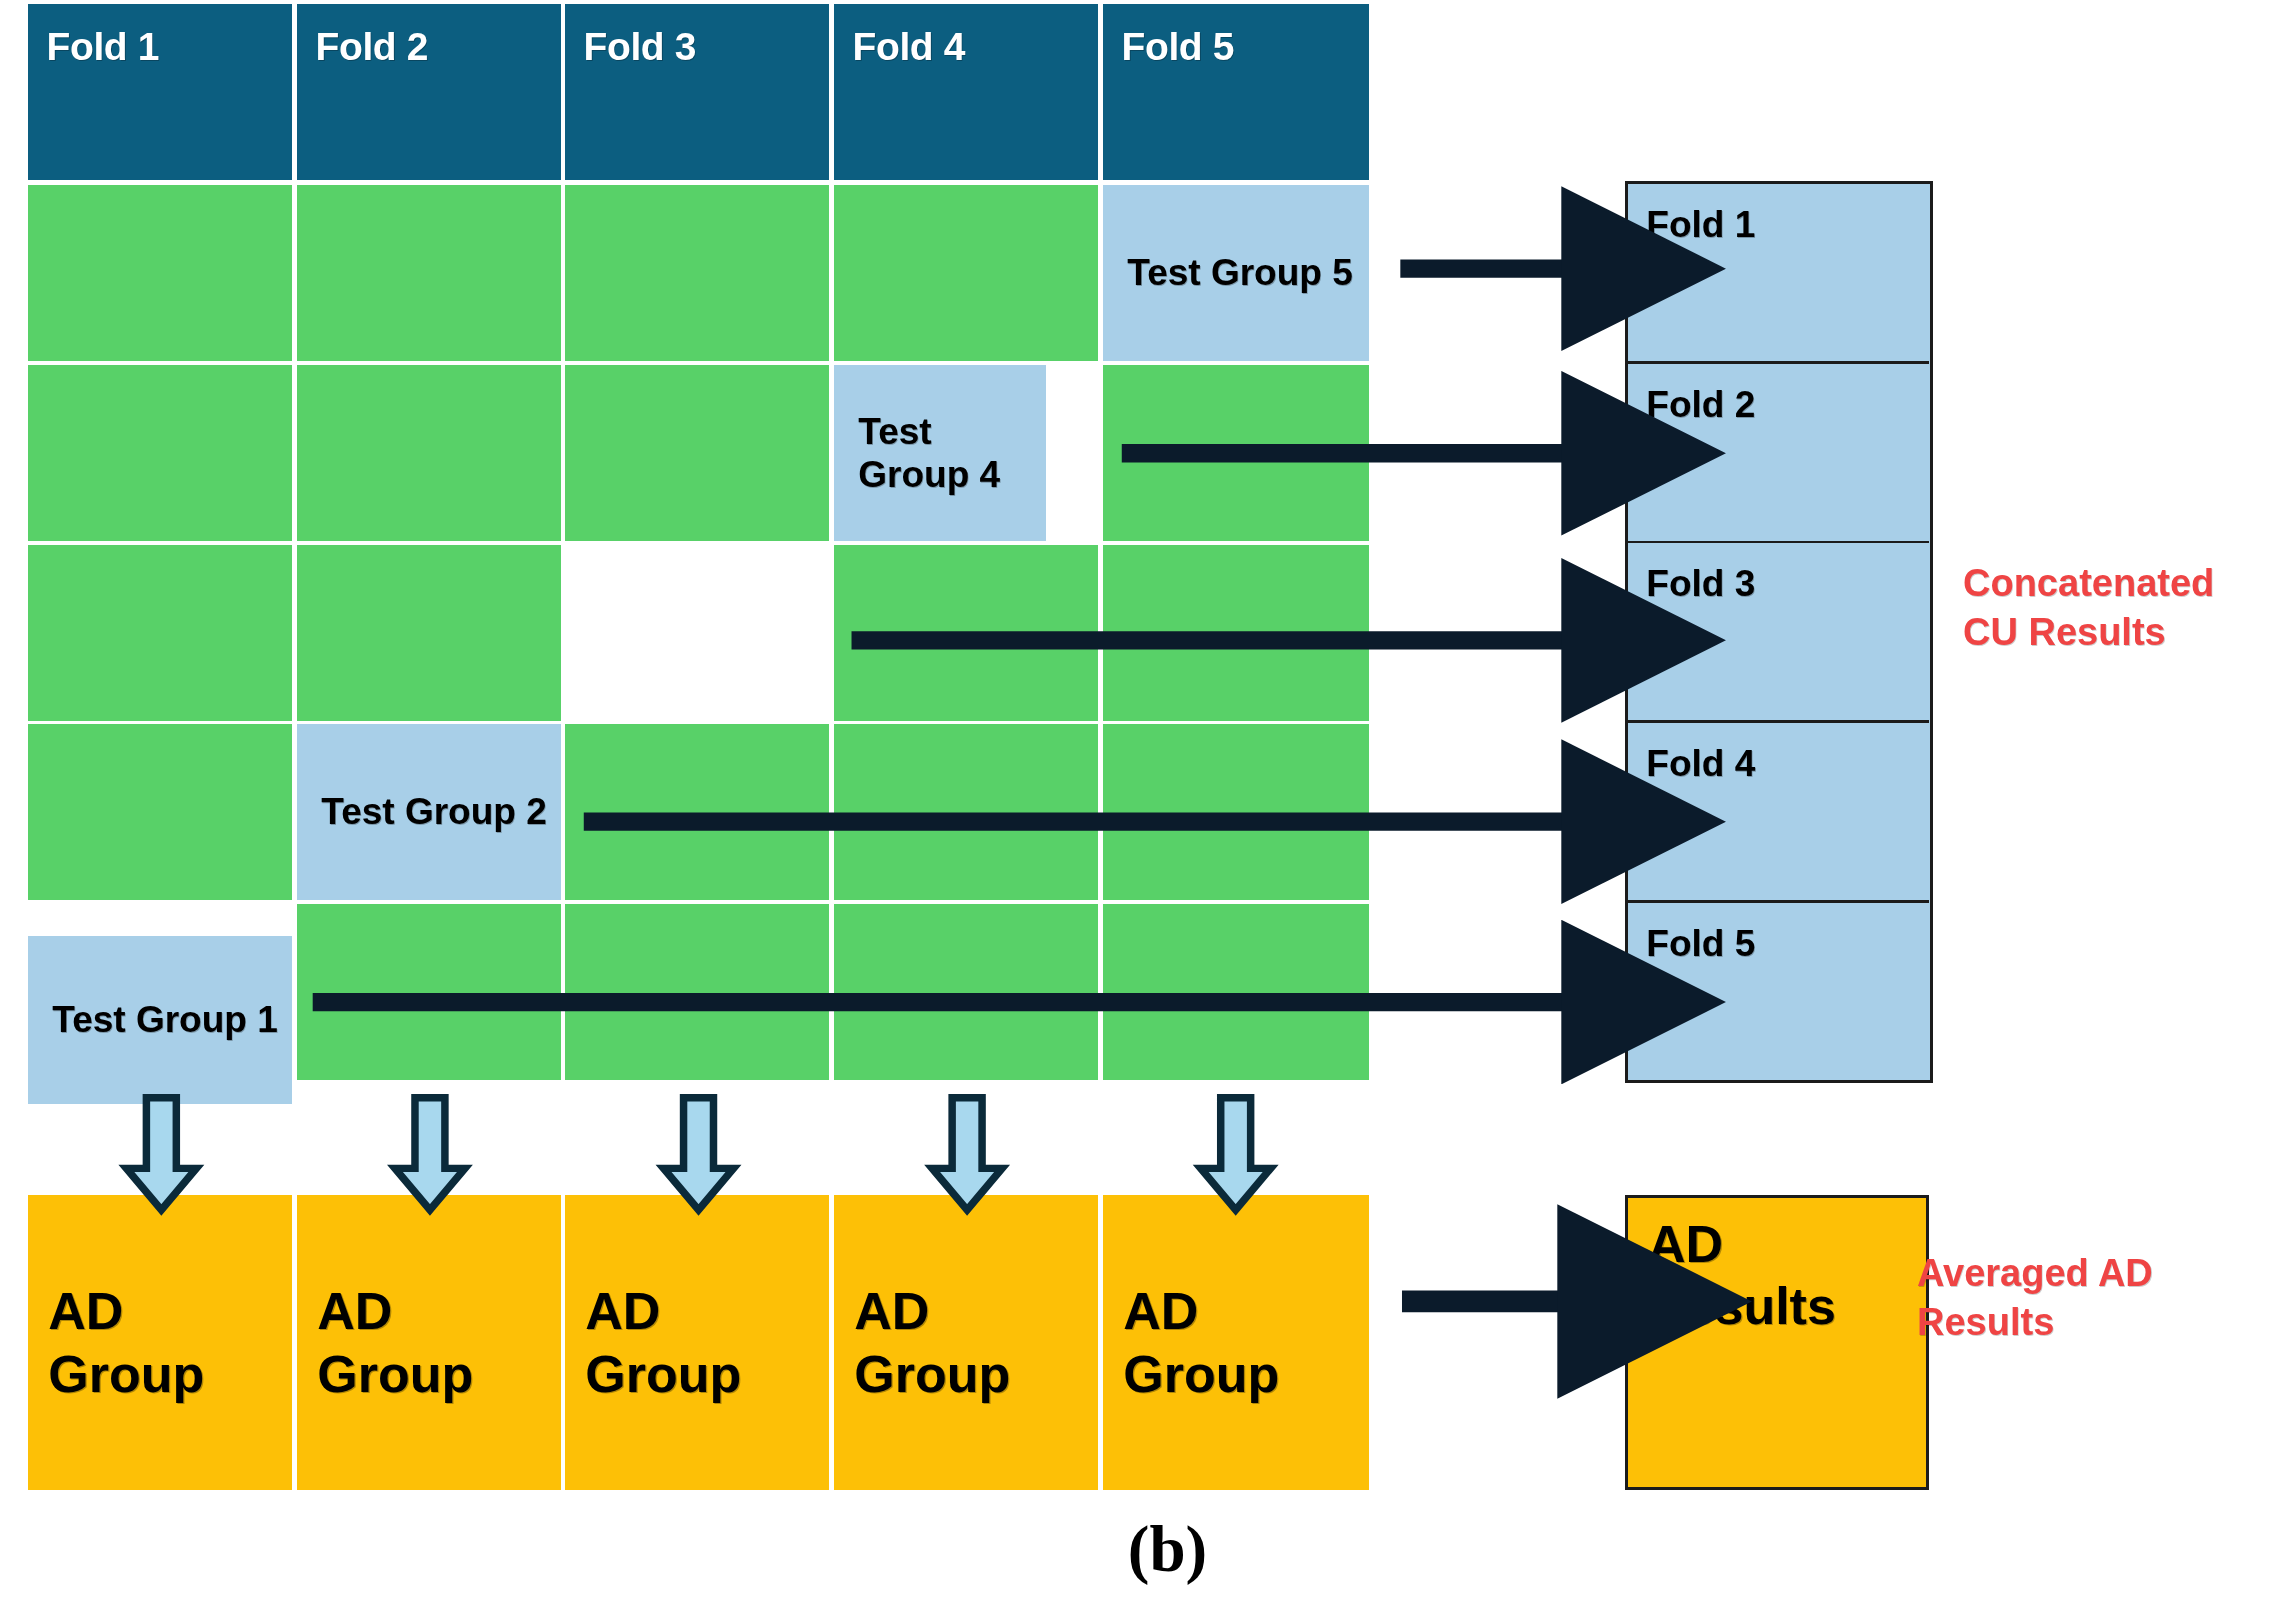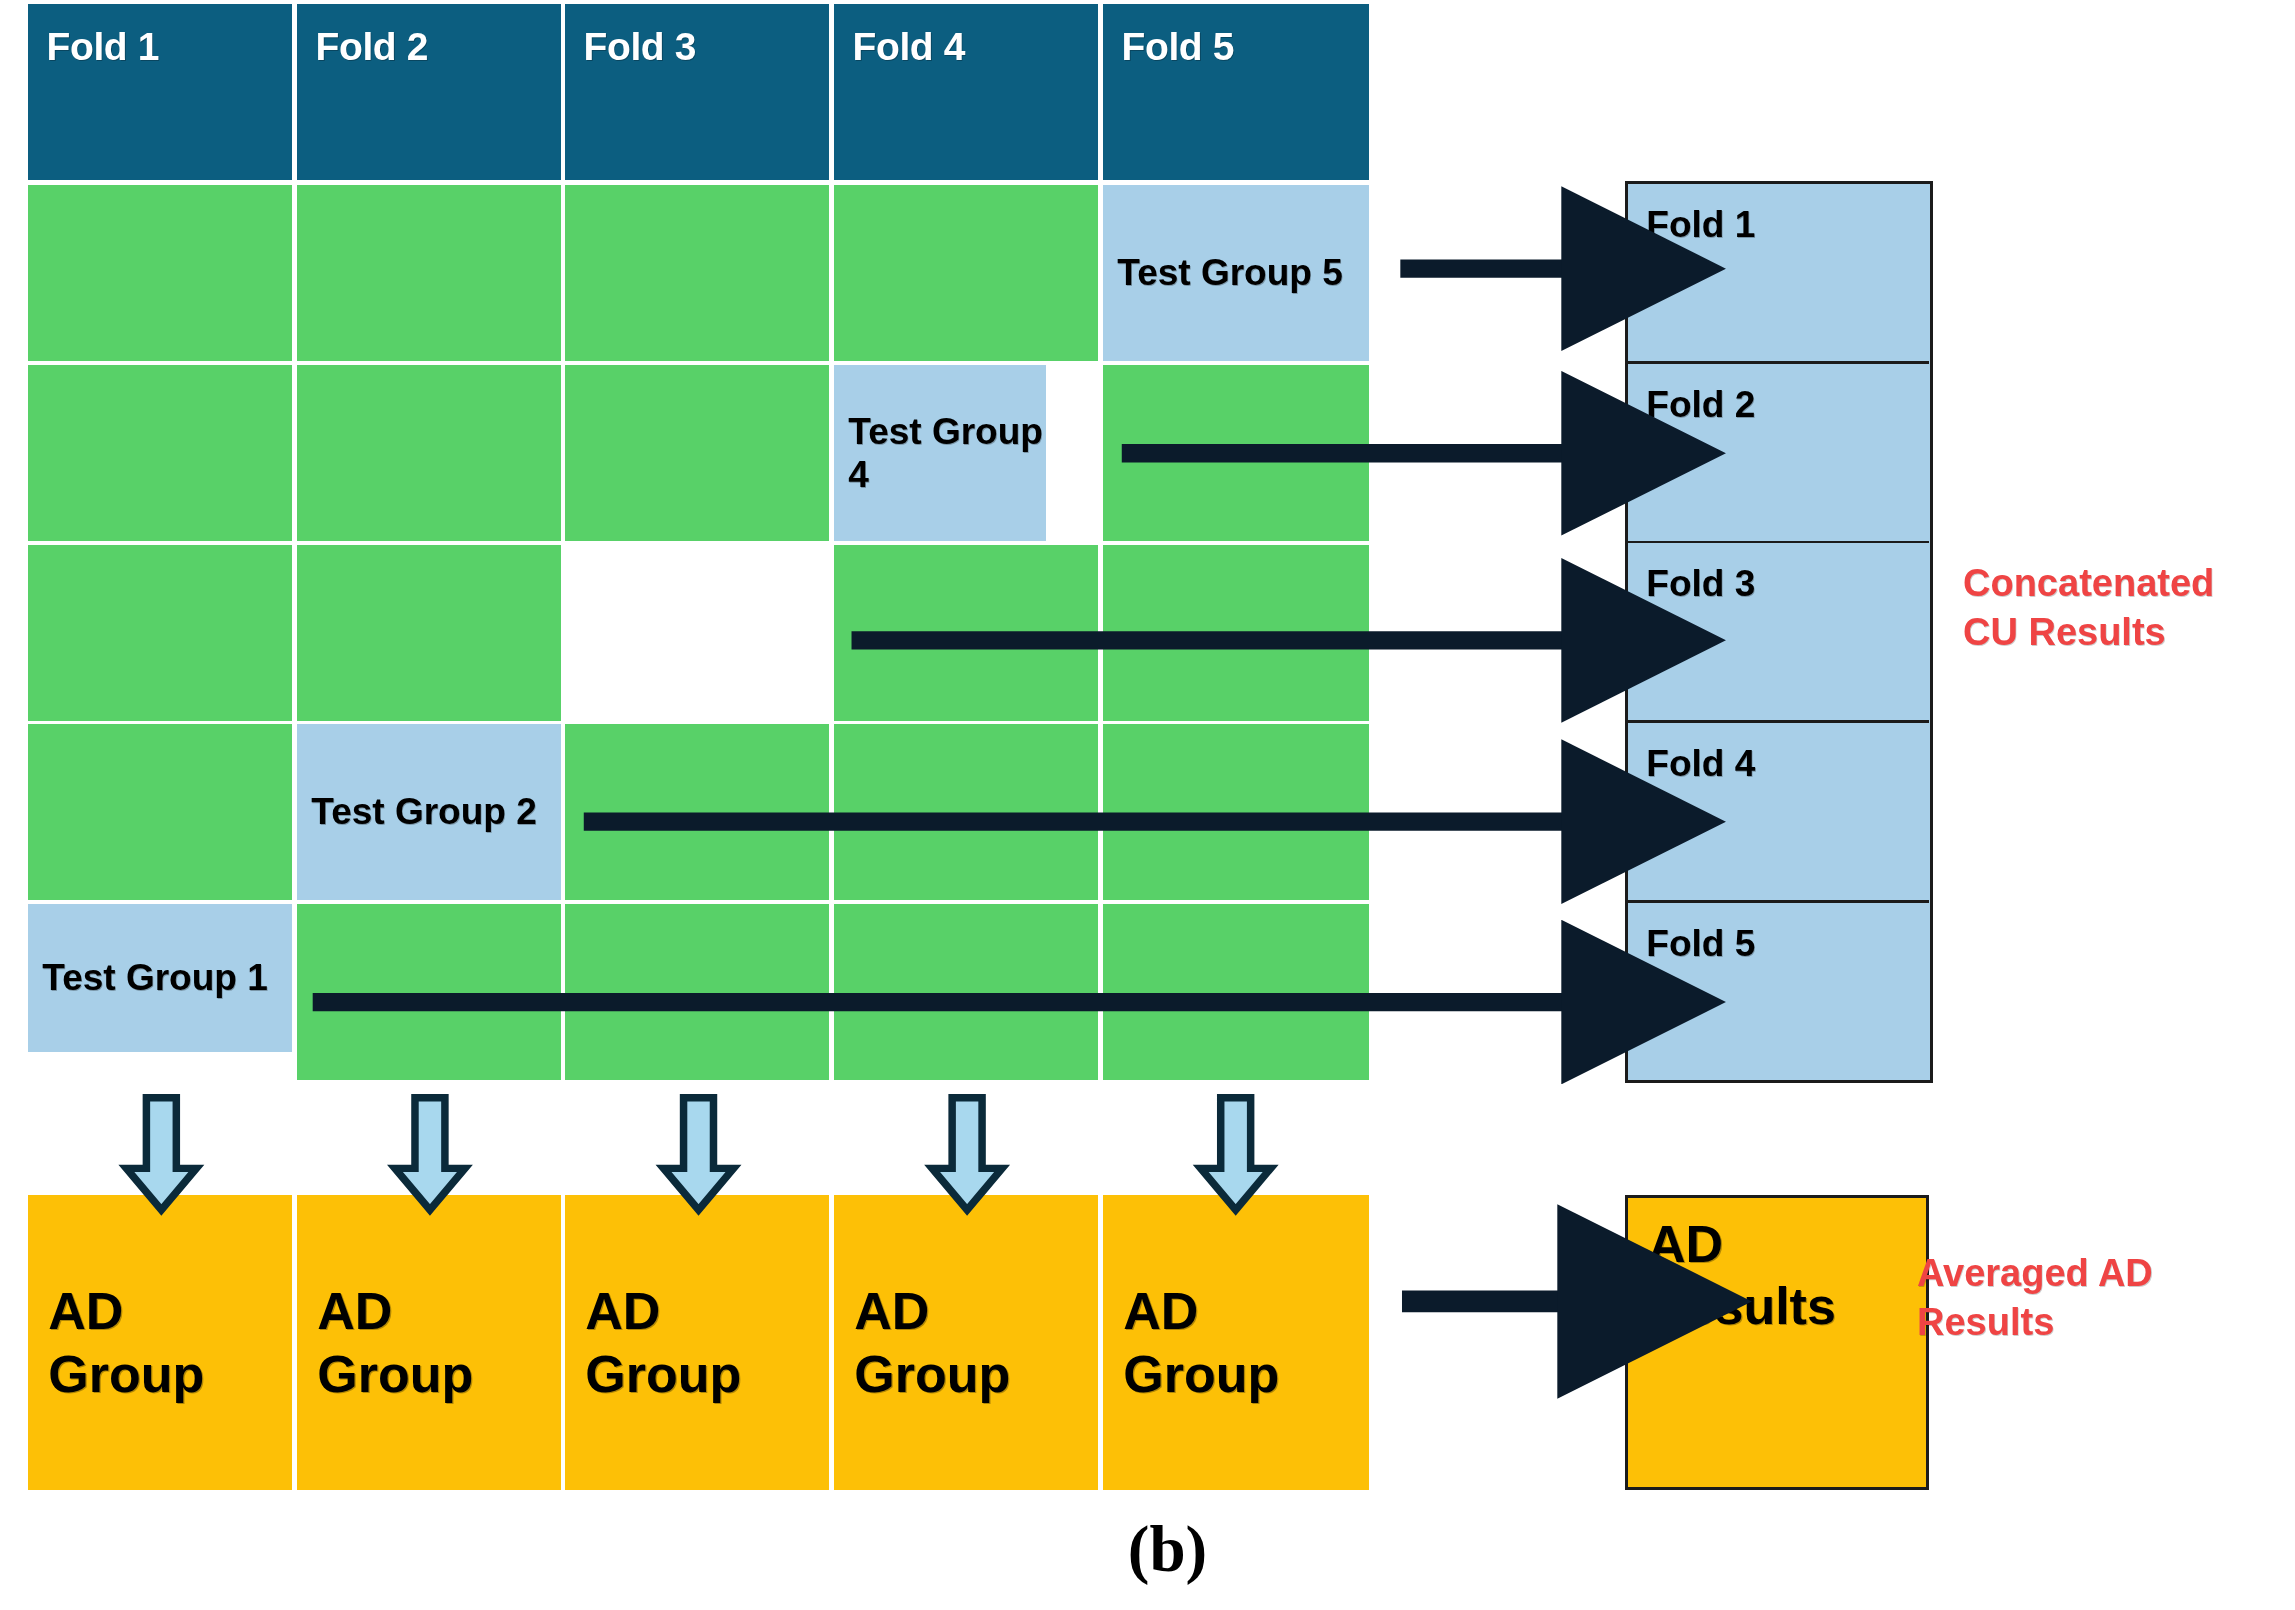--- a/index.html
+++ b/index.html
@@ -24,21 +24,21 @@
     text-shadow:0.8px 0.8px 0 rgba(0,0,0,.25);
   }
   .cell{
     position:absolute;box-sizing:border-box;
     display:flex;align-items:center;
   }
   .cell.green{background:#58D168;}
   .cell.blue{background:#A8CFE8;}
   .cell .tg{
     color:#000;font-weight:bold;font-size:37px;line-height:1.18;
-    padding-left:14px;
+    padding-left:24px;
     text-shadow:0.8px 0.8px 0 rgba(0,0,0,.28);
   }
 
   
   .foldpanel{position:absolute;left:1605px;top:181px;width:308px;height:902px;
              border:3.3px solid #1b1b1b;box-sizing:border-box;background:#A8CFE8;}
   .foldbox{
     position:absolute;left:0;width:301px;box-sizing:border-box;
     background:#A8CFE8;border-bottom:3.3px solid #1b1b1b;
     display:flex;align-items:flex-start;
@@ -136,21 +136,21 @@
 
     <div class="cell green" style="left:0px;top:720px;width:264px;height:176px;"></div>
     <div class="cell blue" style="left:269px;top:720px;width:264px;height:176px;">
       <span class="tg">Test
 Group 2</span>
     </div>
     <div class="cell green" style="left:537px;top:720px;width:264px;height:176px;"></div>
     <div class="cell green" style="left:806px;top:720px;width:264px;height:176px;"></div>
     <div class="cell green" style="left:1075px;top:720px;width:266px;height:176px;"></div>
 
-    <div class="cell blue" style="left:0px;top:900px;width:264px;height:148px;">
+    <div class="cell blue" style="left:0px;top:932px;width:264px;height:168px;">
       <span class="tg">Test
 Group 1</span>
     </div>
     <div class="cell green" style="left:269px;top:900px;width:264px;height:176px;"></div>
     <div class="cell green" style="left:537px;top:900px;width:264px;height:176px;"></div>
     <div class="cell green" style="left:806px;top:900px;width:264px;height:176px;"></div>
     <div class="cell green" style="left:1075px;top:900px;width:266px;height:176px;"></div>
   </div>
 
   <div class="foldpanel">

